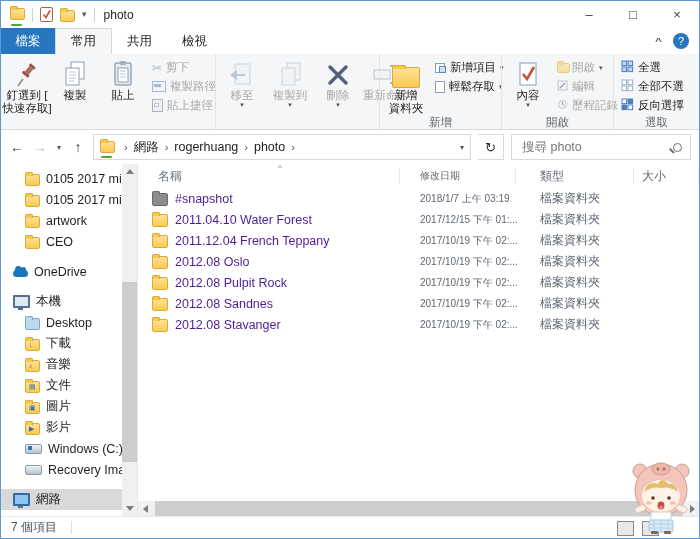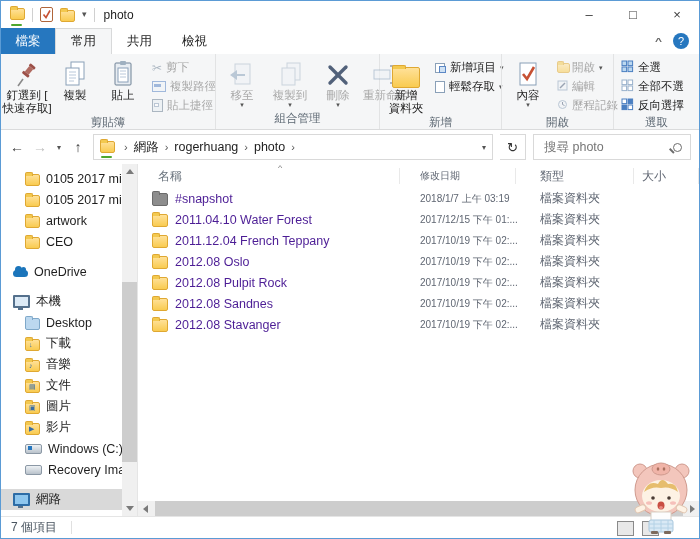--- a/index.html
+++ b/index.html
@@ -61,21 +61,21 @@
 
   
   .addr{height:34px;display:flex;align-items:center;padding:0 8px;gap:7px;}
   .nav{font-size:14px;color:#3b3b3b;width:16px;text-align:center;}
   .nav.disb{color:#bdbdbd;}
   .nav.small{font-size:8px;width:8px;color:#555;}
   .crumbbox{flex:1;height:26px;border:1px solid #d9d9d9;display:flex;align-items:center;padding:0 6px;font-size:12.5px;gap:1px;box-sizing:border-box;}
   .crumb-sep{color:#555;font-size:11px;padding:0 5px;}
   .crumb-caret{margin-left:auto;font-size:8px;color:#555;}
   .refresh{width:26px;height:26px;border:1px solid #d9d9d9;border-left:none;display:flex;align-items:center;justify-content:center;font-size:13px;color:#333;box-sizing:border-box;}
-  .searchbox{width:158px;height:26px;border:1px solid #d9d9d9;display:flex;align-items:center;padding:0 8px;box-sizing:border-box;}
+  .searchbox{width:180px;height:26px;border:1px solid #d9d9d9;display:flex;align-items:center;padding:0 8px;box-sizing:border-box;}
   .searchbox input{border:none;outline:none;flex:1;font-size:12.5px;color:#444;font-family:inherit;background:transparent;min-width:0;}
   .searchbox input::placeholder{color:#767676;opacity:1;}
   .mag{width:7px;height:7px;border:1.5px solid #6d6d6d;border-radius:50%;position:relative;flex:none;}
   .mag::after{content:"";position:absolute;left:-5px;top:6px;width:6px;height:1.5px;background:#6d6d6d;transform:rotate(45deg);}
 
   
   .main{display:flex;height:352px;position:relative;}
   .sidebar{width:137px;border-right:1px solid #e5e5e5;box-sizing:border-box;position:relative;padding-top:4px;overflow:hidden;flex:none;}
   .sideitem{height:21px;display:flex;align-items:center;gap:6px;font-size:12.5px;padding-left:12px;white-space:nowrap;overflow:hidden;}
   .lvl2{padding-left:24px;}
@@ -211,21 +211,20 @@
             <span class="dis">複製路徑</span>
           </div>
           <div class="smbtn">
             <span class="dim" style="display:inline-block;width:9px;height:11px;background:#e8edf2;border:1px solid #6f8296;">
                 <span style="display:block;margin:3px 1px;width:5px;height:4px;background:#fff;border:1px solid #8aa0b8;box-sizing:border-box;"></span>
               </span>
             <span class="dis">貼上捷徑</span>
           </div>
         </div>
       </div>
-      <div class="rg-label">剪貼簿</div>
     </div>
 
     <div class="rgroup" style="width:164px;box-sizing:border-box;">
       <div class="rg-body">
         <div class="bigbtn">
           <span class="bi dim">
             <svg width="26" height="26" viewBox="0 0 26 26">
                 <rect x="6" y="2" width="15" height="20" fill="#eef2f6" stroke="#a9b8c8"></rect>
                 <path d="M16 12 H8 V8 L1 13 L8 18 V14 H16 Z" fill="#8ba3bc"></path>
               </svg>
@@ -262,21 +261,20 @@
                 <g stroke="#51617a" stroke-width="1.6">
                   <line x1="21" y1="4" x2="21" y2="21"></line>
                   <line x1="18" y1="4" x2="24" y2="4"></line>
                   <line x1="18" y1="21" x2="24" y2="21"></line>
                 </g>
               </svg>
           </span>
           <span class="bl dis">重新命名</span>
         </div>
       </div>
-      <div class="rg-label">組合管理</div>
     </div>
 
     <div class="rgroup" style="width:122px;box-sizing:border-box;">
       <div class="rg-body">
         <div class="bigbtn">
           <span class="bi">
               <span class="fo big"></span>
             </span>
           <span class="bl">新增</span>
           <span class="bl">資料夾</span>

